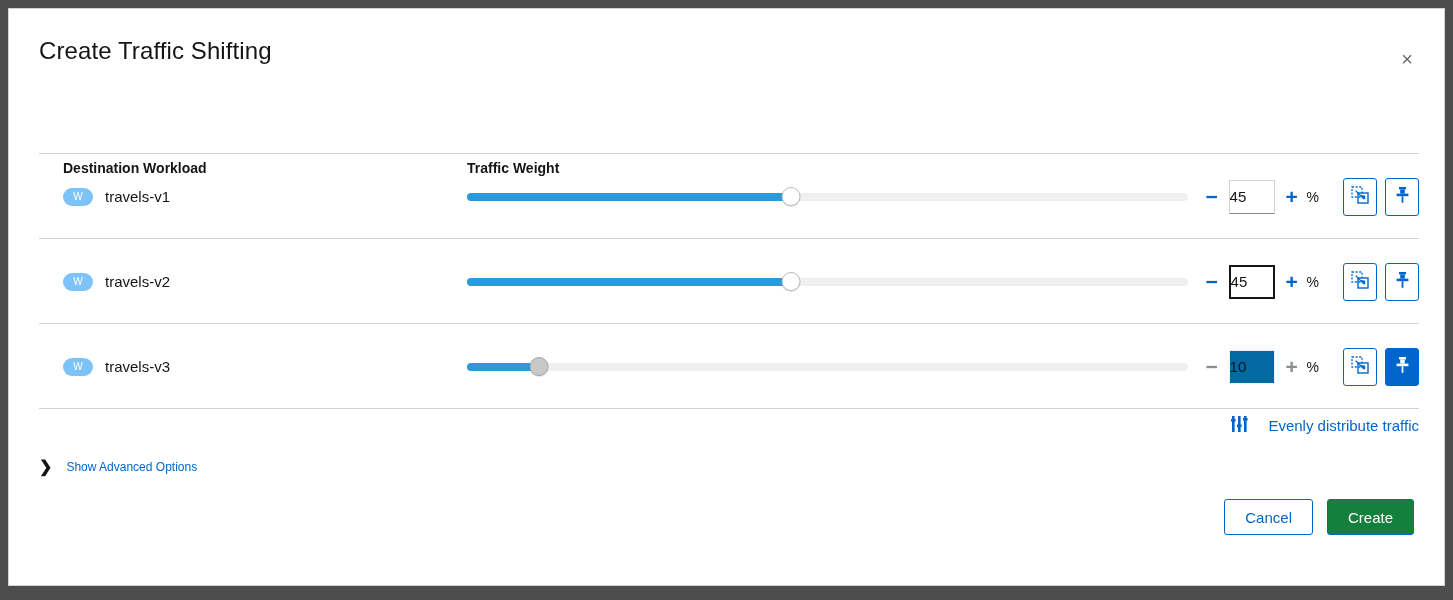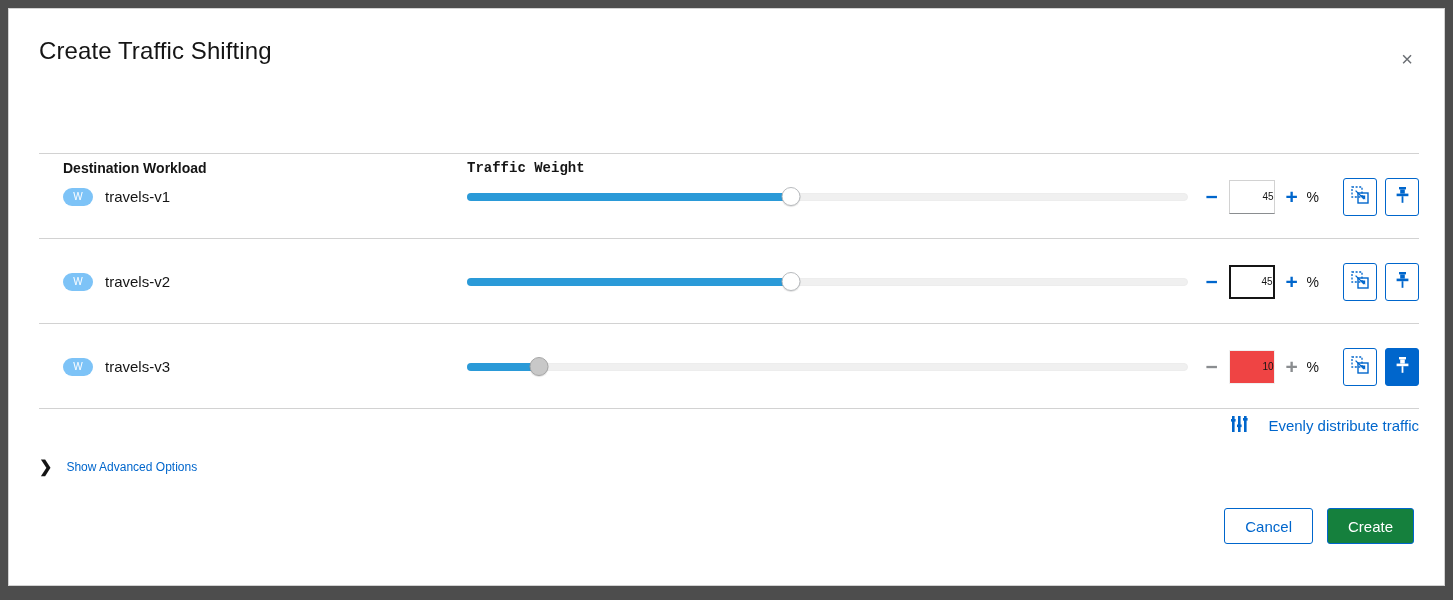--- a/index.html
+++ b/index.html
@@ -78,21 +78,21 @@
   .th {
     position: absolute;
     top: 6px;
     font-size: 14px;
     font-weight: bold;
     color: #151515;
     white-space: nowrap;
     margin-top: 45px;
   }
   .th.col-dest { left: 24px; }
-  .th.col-weight { left: 428px; font-family: Liberation Mono, monospace; }
+  .th.col-weight { left: 428px; }
 
   .trow {
     position: relative;
     height: 85px;
     border-bottom: 1px solid #d2d2d2;
   }
 
   
   .dest-cell {
     position: absolute;
@@ -194,32 +194,32 @@
     font-family: "Liberation Sans", sans-serif;
   }
   .step-btn.disabled { color: #8a8d90; cursor: default; }
   .num-input {
     width: 46px;
     height: 34px;
     margin: 0 6px;
     border: 1px solid #d2d2d2;
     border-bottom: 1px solid #8a8d90;
     background: #ffffff;
-    text-align: right;
-    font-size: 10px;
+    text-align: left;
+    font-size: 15px;
     color: #151515;
     font-family: "Liberation Sans", sans-serif;
     padding: 0;
   }
   .num-input.focused {
     border: 2px solid #151515;
     outline: none;
   }
   .num-input.disabled {
-    background: #ef4444;
+    background: #0369a1;
     border: 1px solid #f0f0f0;
     color: #151515;
   }
   .pct {
     font-size: 14px;
     color: #151515;
     margin-left: 4px;
     margin-right: 16px;
   }
   .icon-btn {
@@ -281,21 +281,21 @@
     color: #0066cc;
     font-size: 12px;
     cursor: pointer;
     white-space: nowrap;
   }
 
   
   #footer {
     position: absolute;
     right: 30px;
-    bottom: 41px;
+    bottom: 50px;
     display: flex;
     gap: 14px;
   }
   .btn {
     height: 36px;
     padding: 0 20px;
     border-radius: 3px;
     font-size: 15px;
     cursor: pointer;
     font-family: "Liberation Sans", sans-serif;

